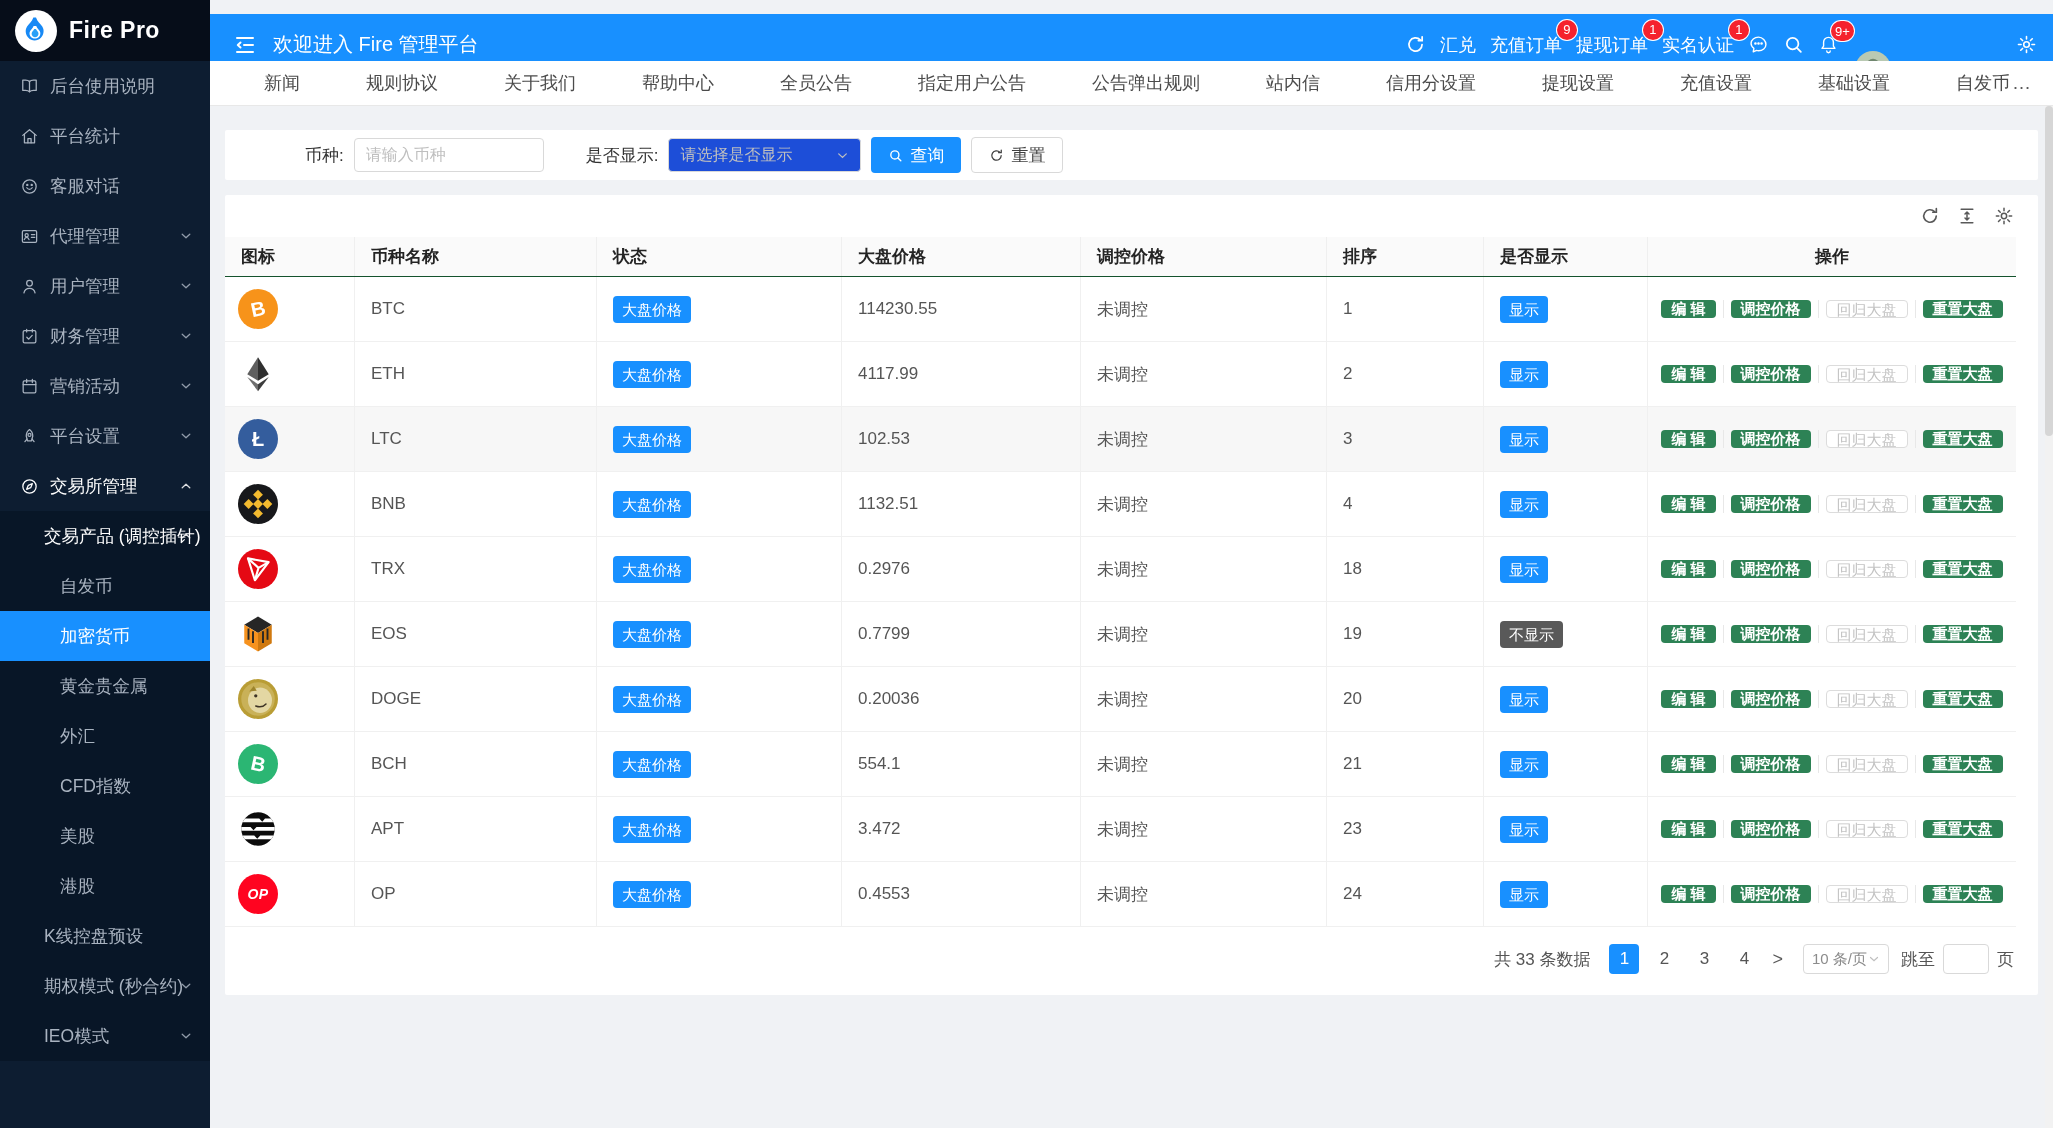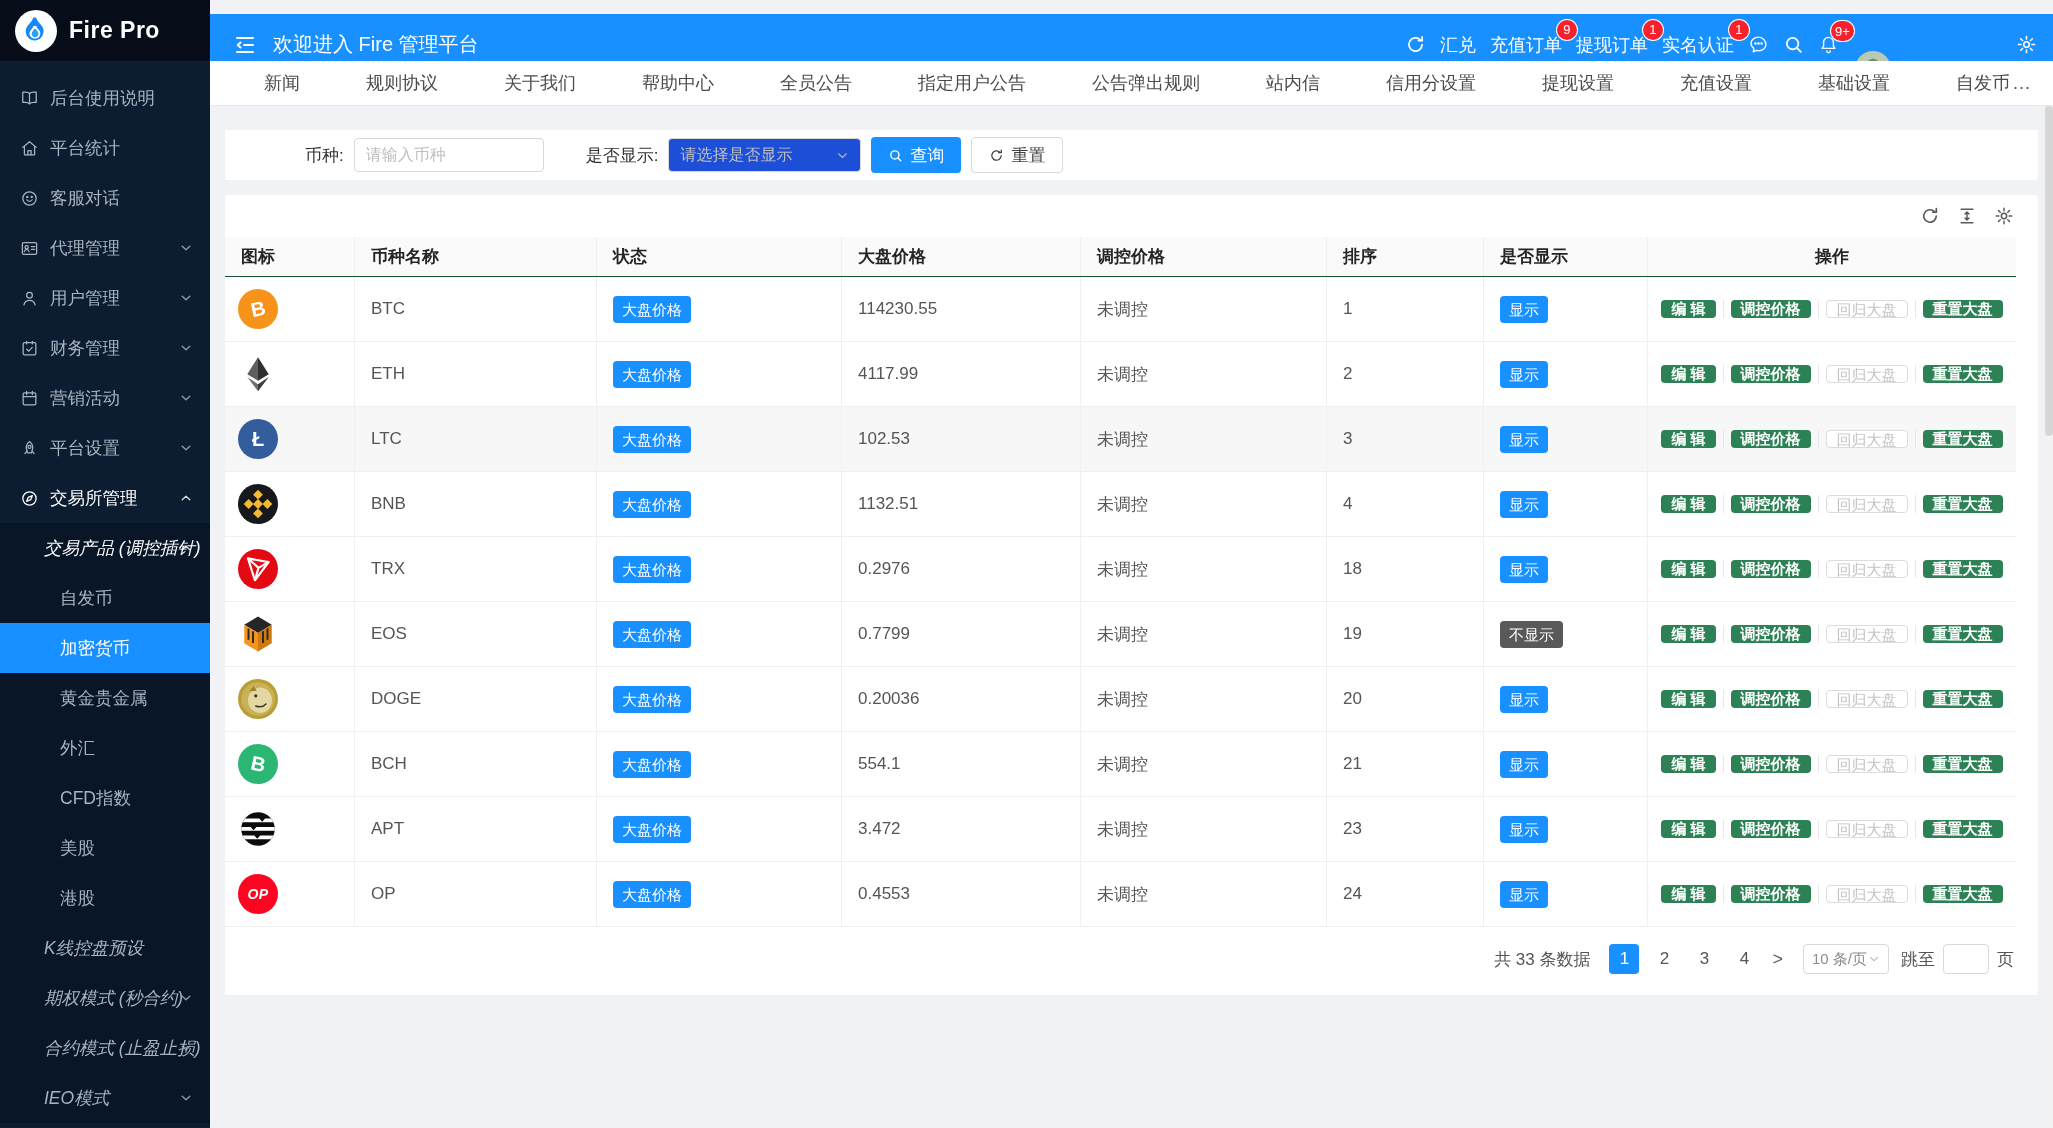--- a/index.html
+++ b/index.html
@@ -11,24 +11,24 @@
     overflow:hidden;
     --primary:#1890ff; --green:#2d8255; --red:#f5222d; --dark-badge:#595959;
   }
   svg{display:block;width:100%;height:100%;}
 
   
   .sidebar{position:absolute;left:0;top:0;width:210px;height:1128px;background:#0d1d31;z-index:3;}
   .logo-area{height:61px;background:#060d19;display:flex;align-items:center;padding-left:15px;gap:12px;}
   .logo-circle{width:42px;height:42px;border-radius:50%;background:#fff;display:flex;align-items:center;justify-content:center;padding:5px;flex:none;}
   .logo-text{color:#fff;font-size:23px;font-weight:bold;letter-spacing:.5px;}
-  .side-menu{padding-top:12px;}
+  .side-menu{padding-top:0;}
   .side-item{display:flex;align-items:center;height:50px;color:#a9b3c0;font-size:17.5px;cursor:pointer;position:relative;padding-left:20px;white-space:nowrap;}
   .side-item .side-icon{width:19px;height:19px;margin-right:11px;display:inline-flex;flex:none;}
-  .side-item.lvl1{padding-left:44px;background:#081627;font-style:italic;}
+  .side-item.lvl1{padding-left:44px;background:#081627;}
   .side-item.lvl2{padding-left:60px;background:#081627;}
   .side-item.open{color:#fff;}
   .side-item.active{background:var(--primary);color:#fff;}
   .side-chevron{position:absolute;right:17px;width:14px;height:14px;opacity:.85;}
 
   
   .topbar{position:absolute;left:210px;top:14px;width:1843px;height:61px;background:var(--primary);display:flex;align-items:center;color:#fff;z-index:2;}
   .collapse{width:24px;height:24px;margin-left:23px;cursor:pointer;flex:none;}
   .top-title{margin-left:16px;font-size:20px;}
   .top-right{margin-left:auto;display:flex;align-items:center;gap:14px;margin-right:16px;}
@@ -268,28 +268,20 @@
       </div>
       <div class="side-item lvl1">
         <span class="side-label">期权模式 (秒合约)</span>
         <span class="side-chevron">
           <svg viewBox="0 0 24 24" fill="none" stroke="currentColor" stroke-width="2.2" stroke-linecap="round" stroke-linejoin="round">
             <path d="M5.5 9l6.5 6 6.5-6"></path>
           </svg>
         </span>
       </div>
       <div class="side-item lvl1">
-        <span class="side-label">合约模式 (止盈止损)</span>
-        <span class="side-chevron">
-          <svg viewBox="0 0 24 24" fill="none" stroke="currentColor" stroke-width="2.2" stroke-linecap="round" stroke-linejoin="round">
-            <path d="M5.5 9l6.5 6 6.5-6"></path>
-          </svg>
-        </span>
-      </div>
-      <div class="side-item lvl1">
         <span class="side-label">IEO模式</span>
         <span class="side-chevron">
           <svg viewBox="0 0 24 24" fill="none" stroke="currentColor" stroke-width="2.2" stroke-linecap="round" stroke-linejoin="round">
             <path d="M5.5 9l6.5 6 6.5-6"></path>
           </svg>
         </span>
       </div>
     </nav>
 </aside>
 

